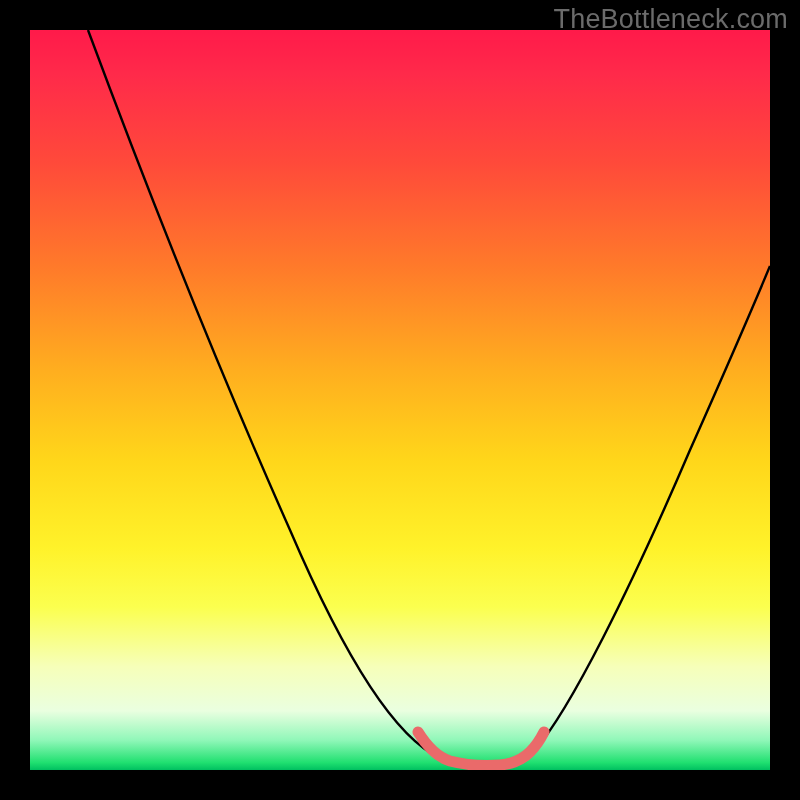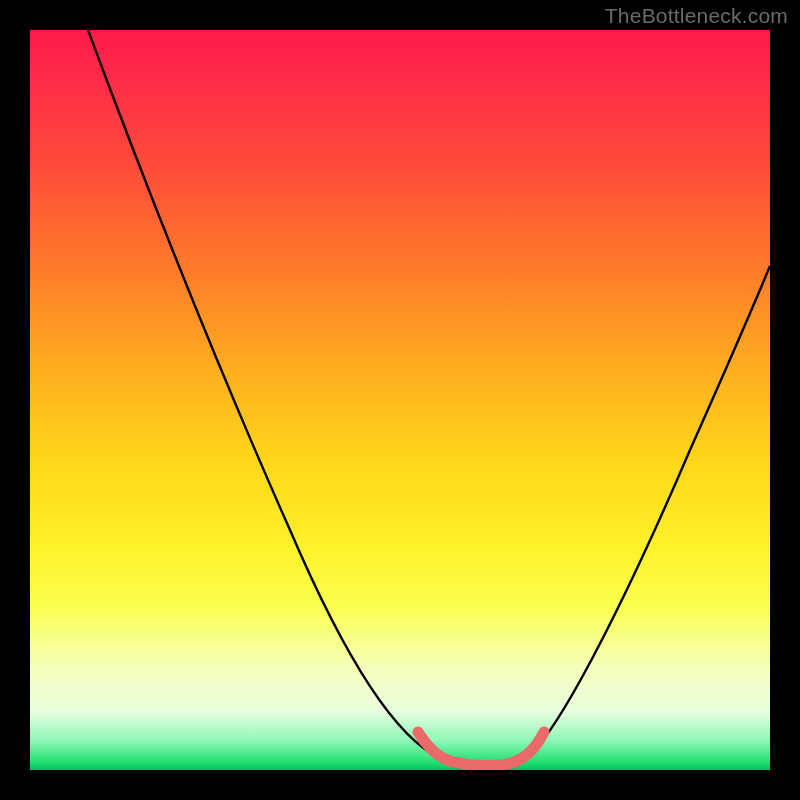--- a/index.html
+++ b/index.html
@@ -53,21 +53,21 @@
     left: 0;
     top: 0;
     width: 100%;
     height: 100%;
   }
   .watermark {
     position: absolute;
     top: 4px;
     right: 12px;
     color: #6b6b6b;
-    font-size: 21px;
+    font-size: 27px;
     font-weight: 400;
     letter-spacing: 0.2px;
     user-select: none;
   }
 </style>
 </head>
 <body>
 
 <div class="frame">
 

